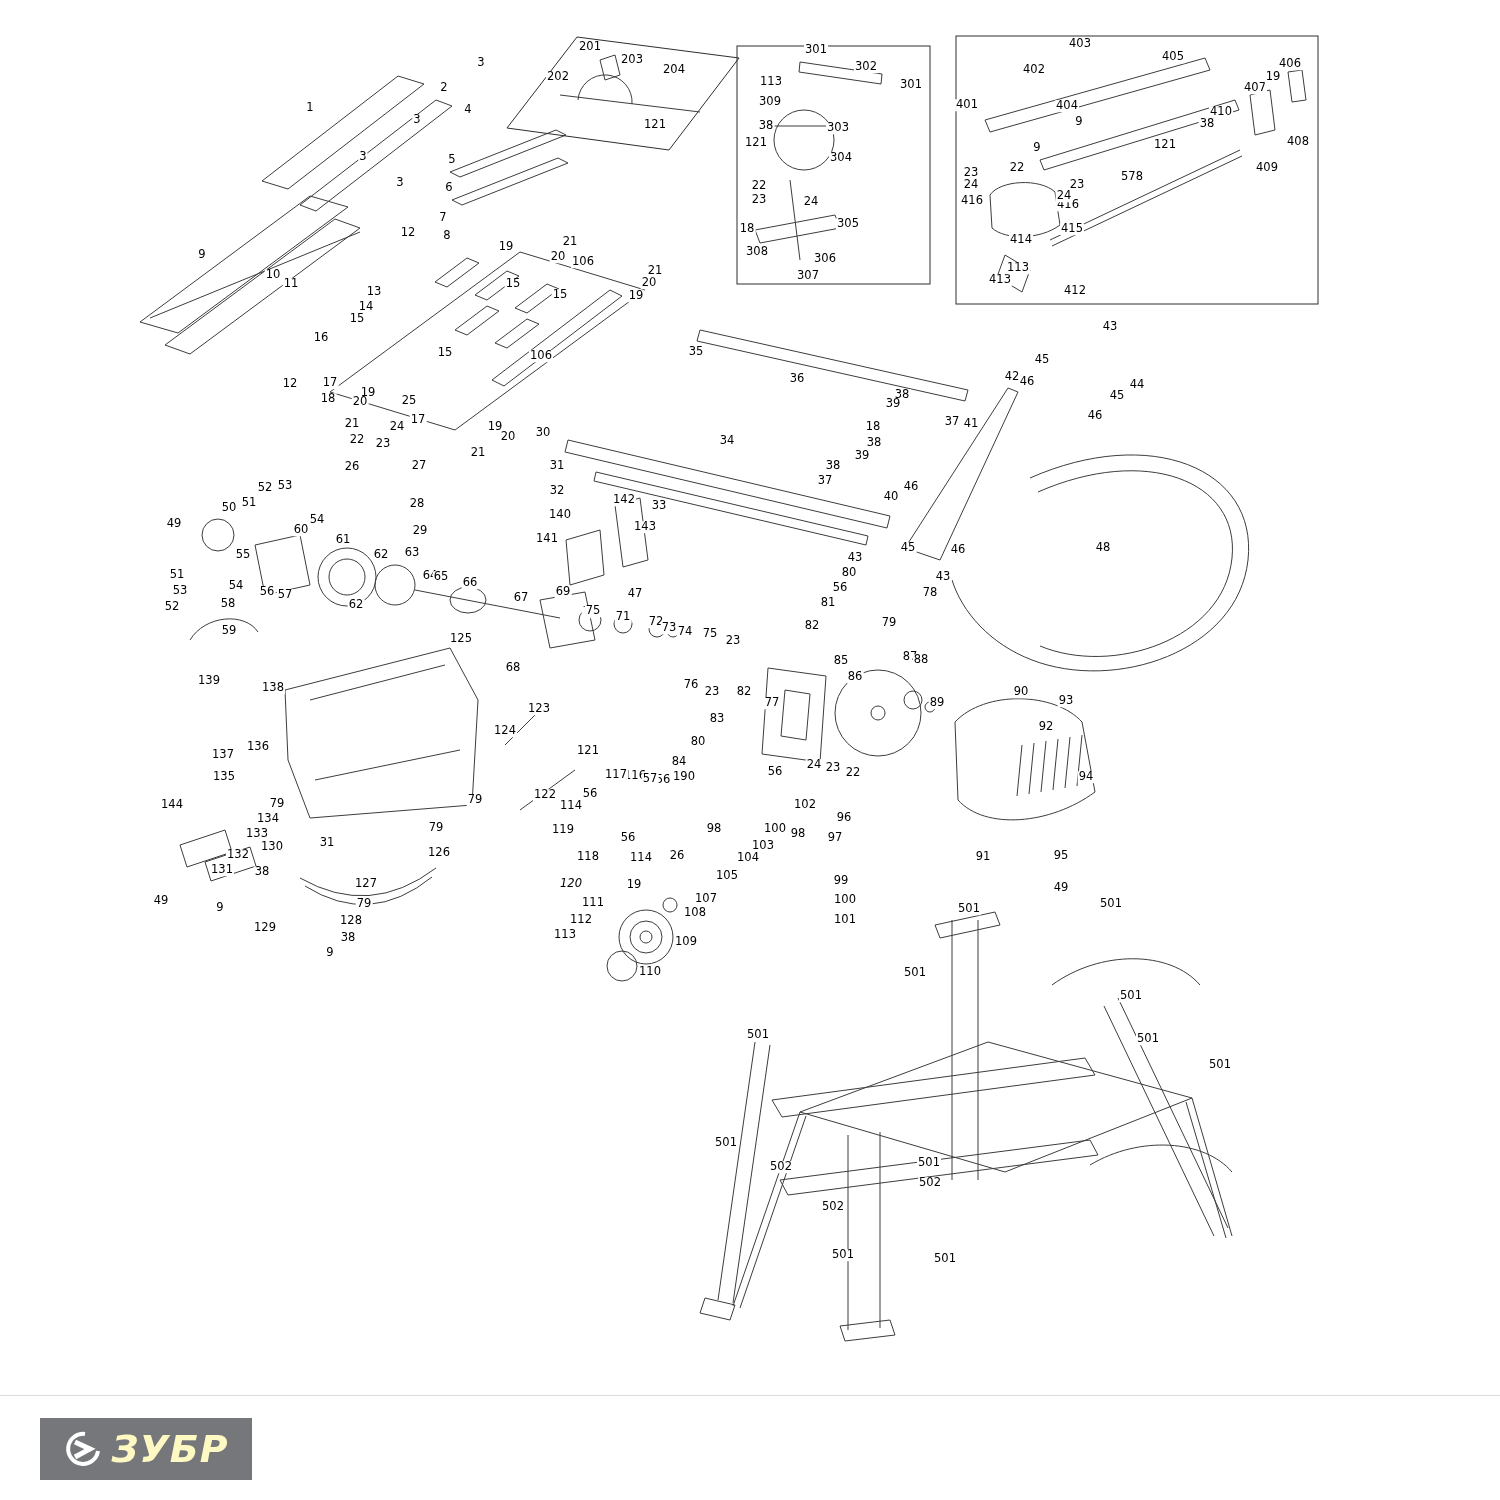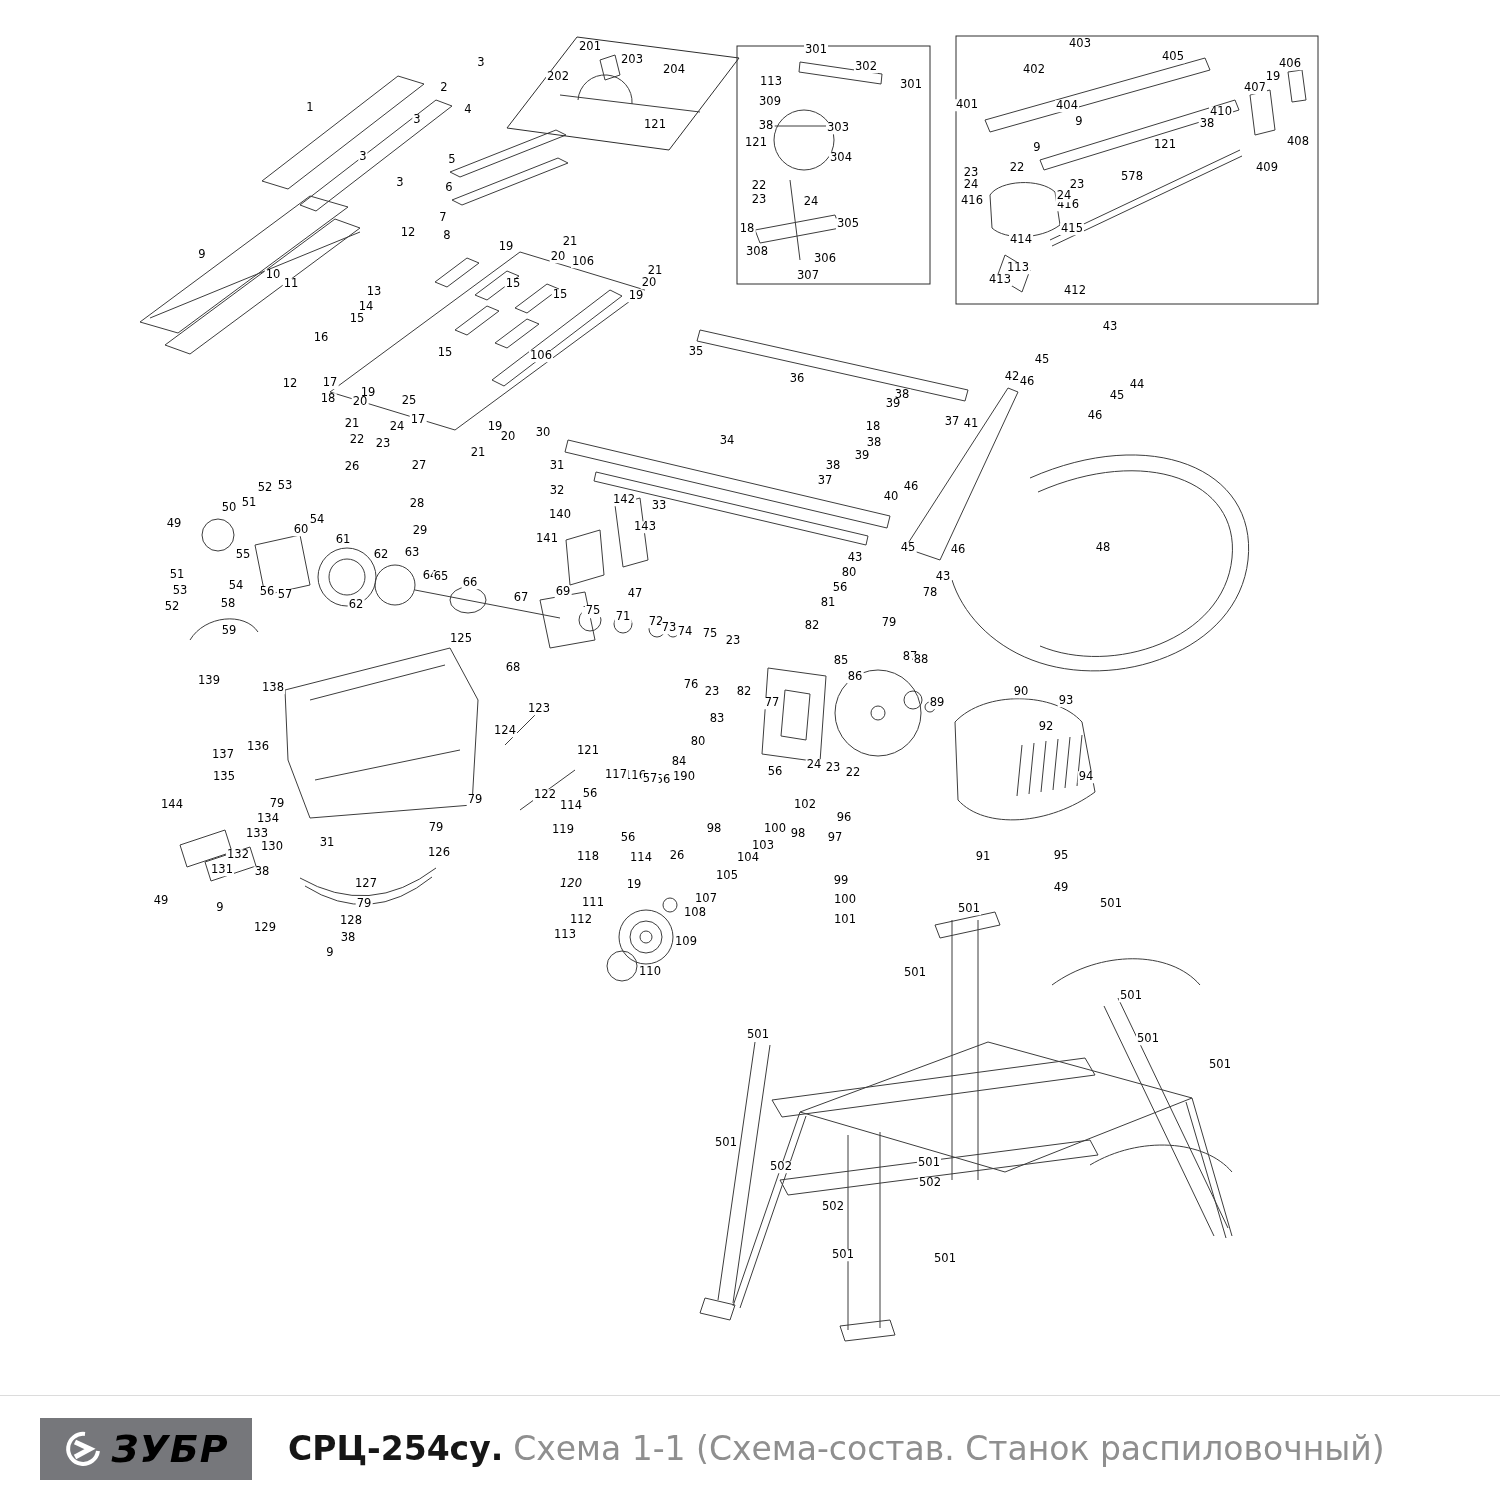--- a/index.html
+++ b/index.html
@@ -17,21 +17,21 @@
   }
   .footer{
     position:absolute;left:0;top:1395px;width:1500px;height:105px;
     border-top:1px solid #dcdcdc;display:flex;align-items:center;background:#fff;
   }
   .logo{
     margin-left:40px;width:212px;height:62px;background:#76777b;
     display:flex;align-items:center;justify-content:center;gap:8px;flex:0 0 auto;
   }
   .logo-text{
-    color:#000000;font-weight:bold;font-style:italic;font-size:38px;
+    color:#fef9c3;font-weight:bold;font-style:italic;font-size:38px;
     letter-spacing:1px;line-height:1;
   }
   .title{margin-left:36px;font-size:33px;white-space:nowrap;}
   .model{font-weight:bold;color:#161616;}
   .subtitle{color:#8f8f8f;margin-left:10px;font-weight:normal;}
 </style>
 </head>
 <body>
 
 <div class="diagram">
@@ -466,16 +466,13 @@
 </div>
 
 <div class="footer">
   <div class="logo">
     <svg width="40" height="40" viewBox="0 0 40 40">
       <path d="M22 5 A15 15 0 1 0 35 22" stroke="#ffffff" stroke-width="4" fill="none"></path>
       <path d="M12 13 L27 20 L12 28" stroke="#ffffff" stroke-width="5" fill="none"></path>
     </svg>
     <span class="logo-text">ЗУБР</span>
   </div>
-  <div class="title">
-    <span class="model">СРЦ-254су.</span><span class="subtitle">Схема 1-1 (Схема-состав. Станок распиловочный)</span>
-  </div>
 </div>
 
 </body></html>

